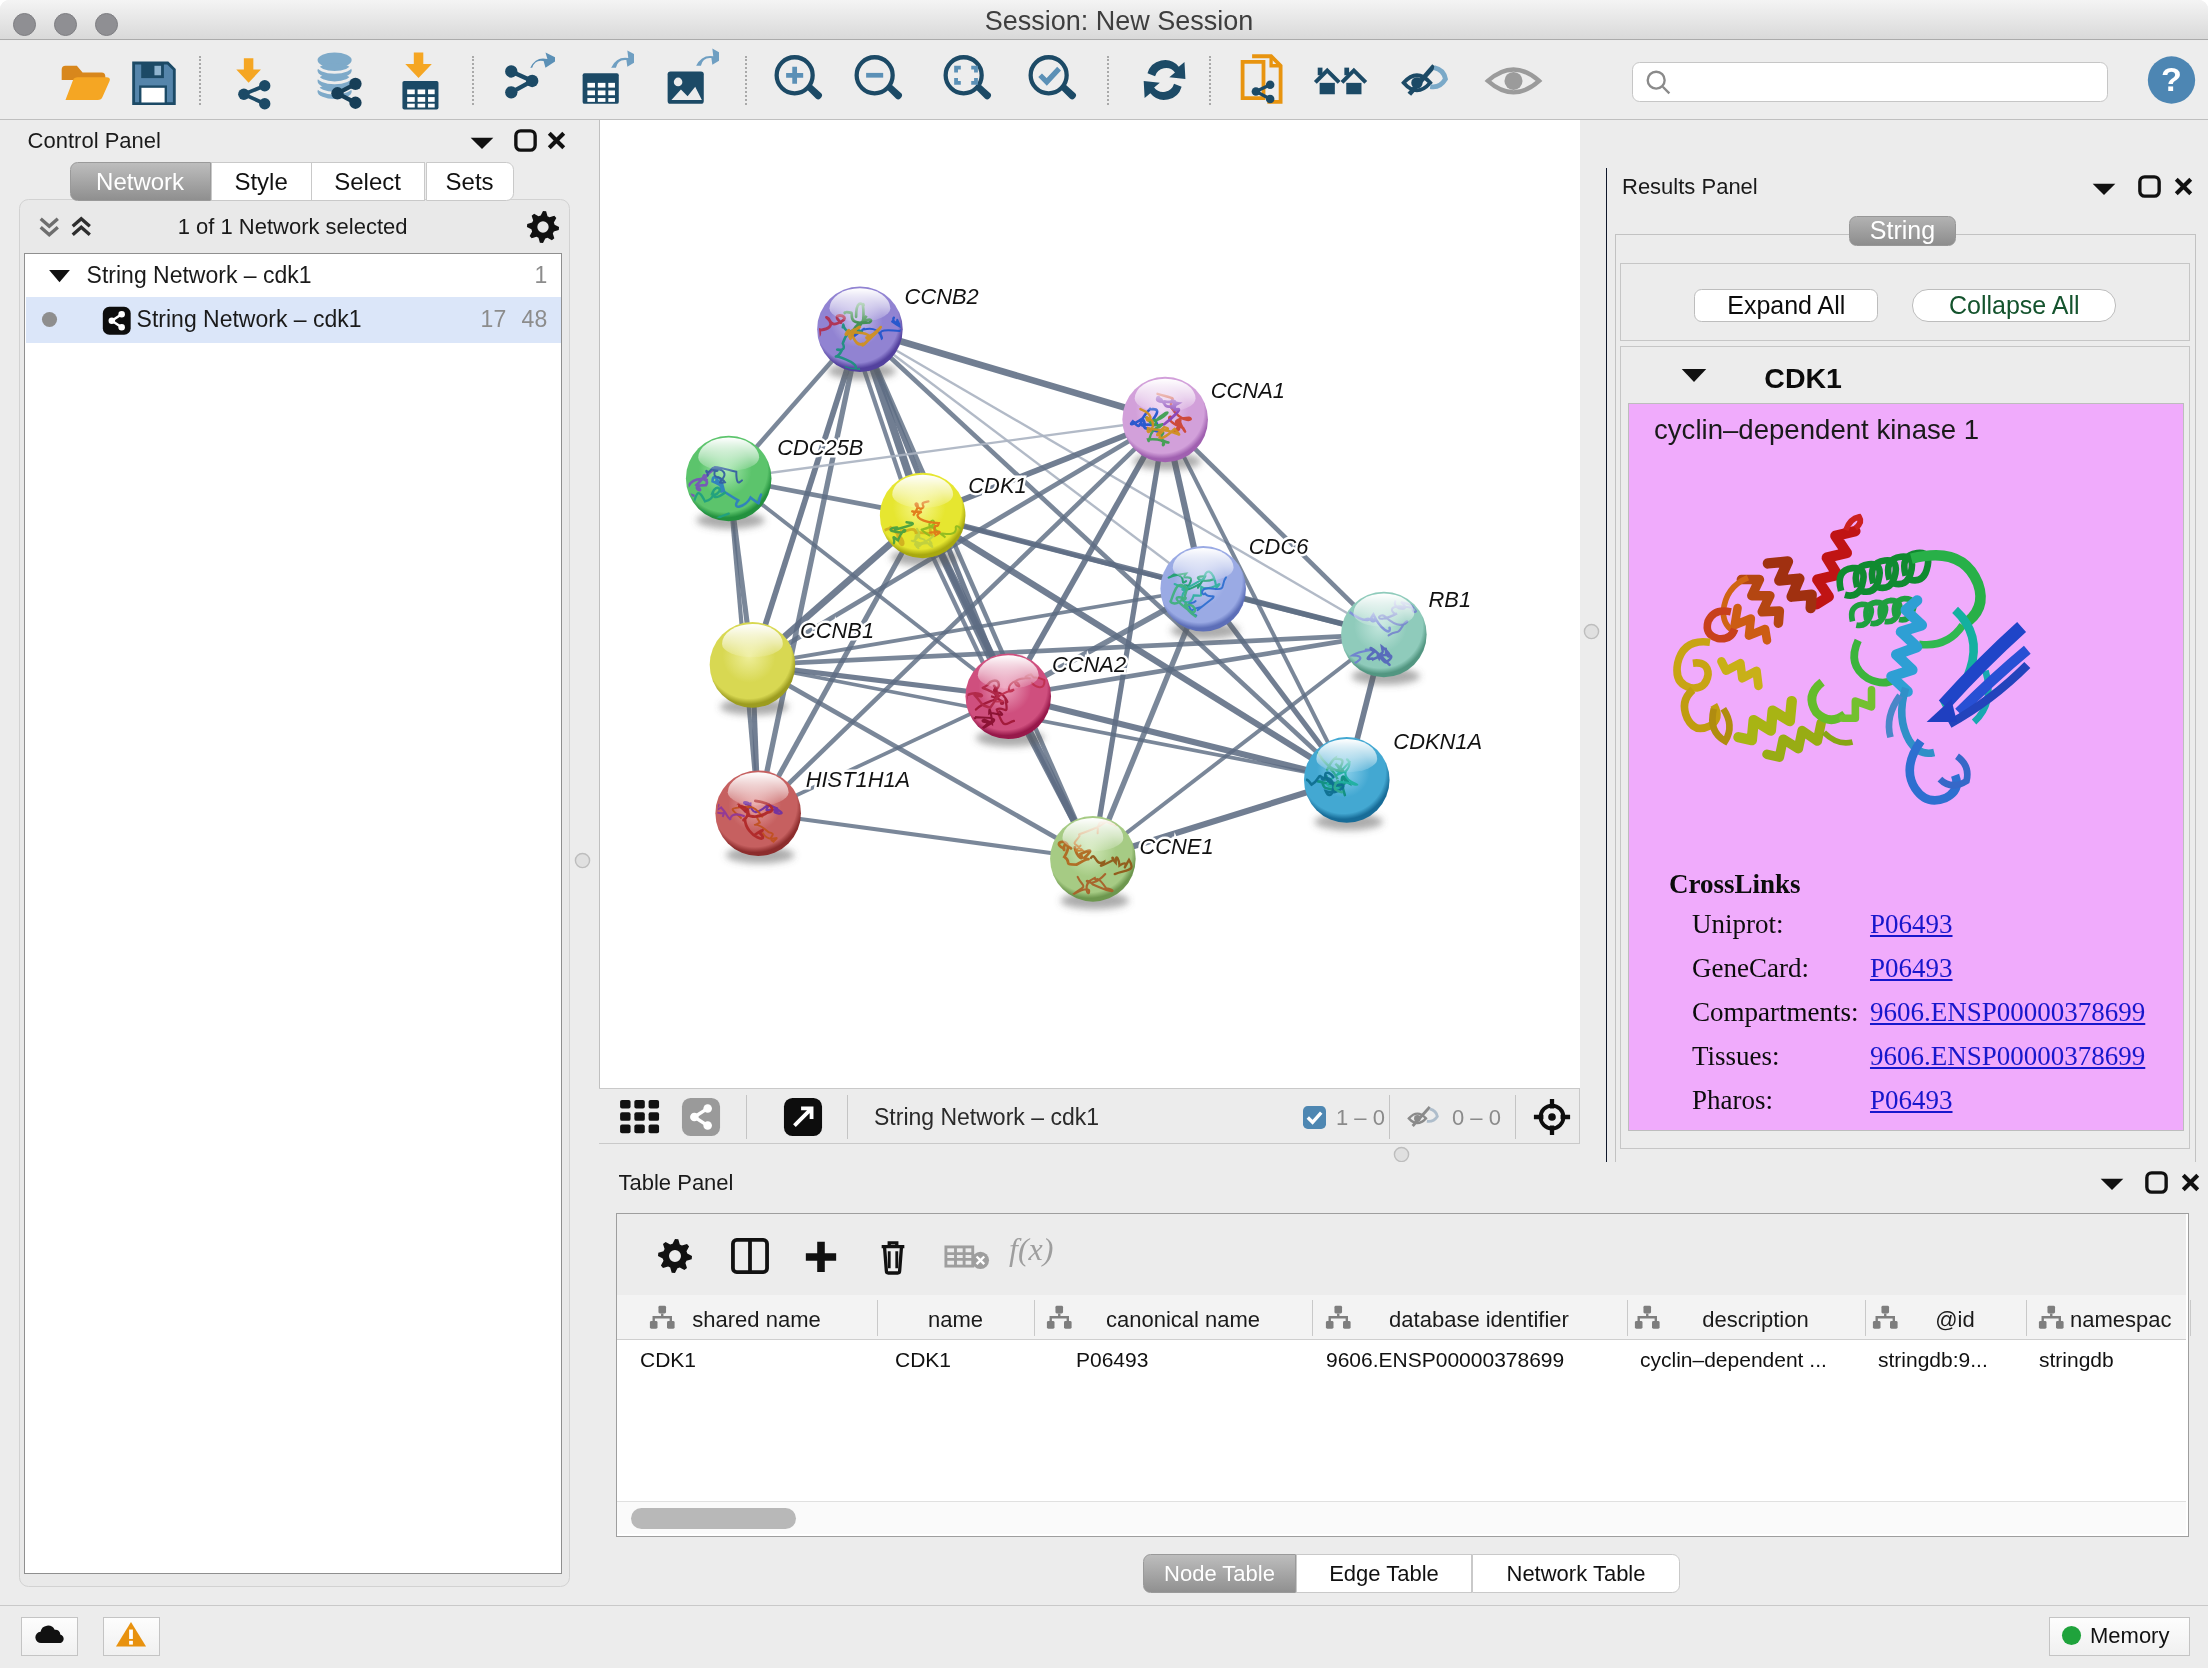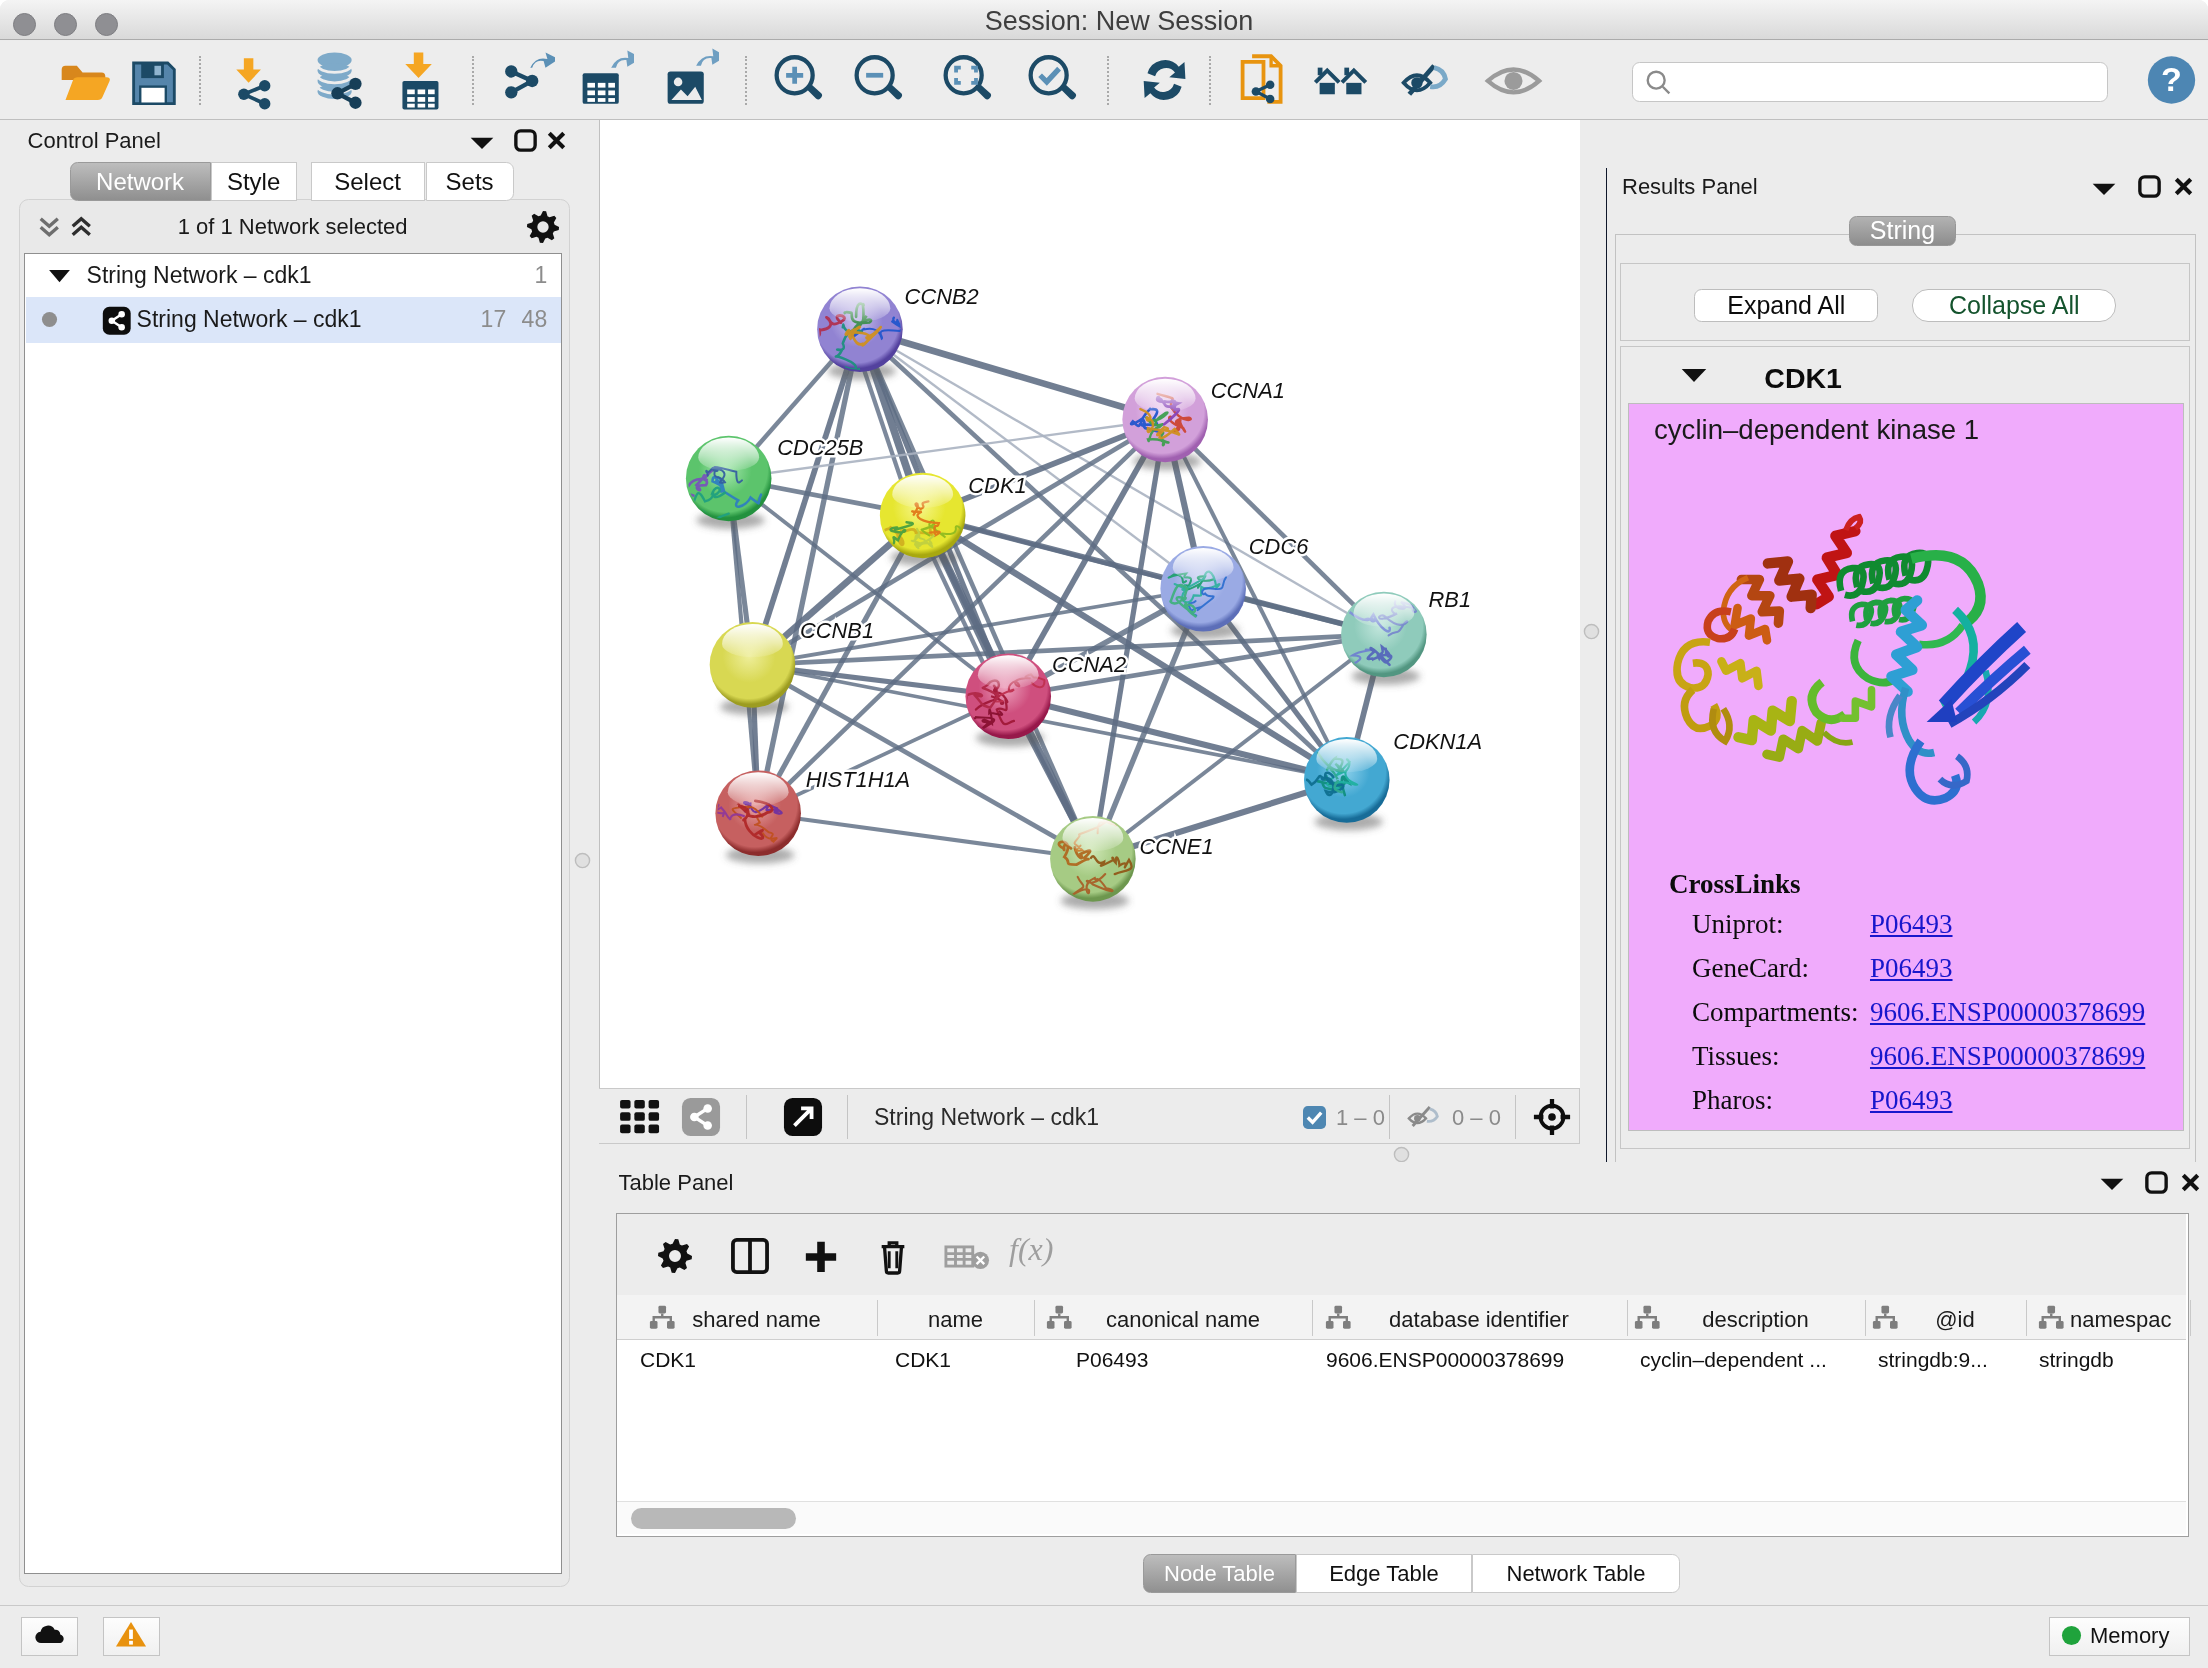--- a/index.html
+++ b/index.html
@@ -203,21 +203,21 @@
         <path d="M6 5 h24 l-12 12 z" fill="#111"></path>
       </svg>
     <svg class="abs" style="left:504px; top:4.8px;" width="27" height="27" viewBox="0 0 28 28">
         <rect x="4" y="4" width="20" height="20" rx="5" fill="none" stroke="#111" stroke-width="3.5"></rect>
       </svg>
     <svg class="abs" style="left:535px; top:4.8px;" width="27" height="27" viewBox="0 0 28 28">
         <path d="M5 8 l3 -3 6 6 6 -6 3 3 -6 6 6 6 -3 3 -6 -6 -6 6 -3 -3 6 -6 z" fill="#111"></path>
       </svg>
     <div class="abs" style="left:11.4px; top:77px; width:551px; height:1388px; background:#e9e9e9; border:1px solid #d2d2d2; border-radius:9.5px;"></div>
     <div class="abs" style="left:62px; top:40px; width:141px; height:39px; background:linear-gradient(#bdbdbd,#8f8f8f); border:1px solid #9a9a9a; border-radius:7.6px 0 0 7.6px; color:#fff; text-align:center; line-height:37px; font-size:24px;">Network</div>
-    <div class="abs" style="left:203px; top:40px; width:86px; height:39px; background:#fff; border:1px solid #c9c9c9; color:#111; text-align:center; line-height:37px; font-size:24px;">Style</div>
+    <div class="abs" style="left:203px; top:40px; width:101px; height:39px; background:#fff; border:1px solid #c9c9c9; color:#111; text-align:center; line-height:37px; font-size:24px;">Style</div>
     <div class="abs" style="left:303px; top:40px; width:114px; height:39px; background:#fff; border:1px solid #c9c9c9; color:#111; text-align:center; line-height:37px; font-size:24px;">Select</div>
     <div class="abs" style="left:418px; top:40px; width:88px; height:39px; background:#fff; border:1px solid #c9c9c9; border-radius:0 7.6px 7.6px 0; color:#111; text-align:center; line-height:37px; font-size:24px;">Sets</div>
     <svg class="abs" style="left:27px; top:91px;" width="28.5" height="28.5" viewBox="0 0 30 30">
         <g fill="none" stroke="#6e6e6e" stroke-width="3.5">
           <path d="M6 6 l9 8 9 -8 M6 15 l9 8 9 -8"></path>
         </g>
       </svg>
     <svg class="abs" style="left:59px; top:91px;" width="28.5" height="28.5" viewBox="0 0 30 30">
         <g fill="none" stroke="#2e2e2e" stroke-width="3.5">
           <path d="M6 14 l9 -8 9 8 M6 23 l9 -8 9 8"></path>

